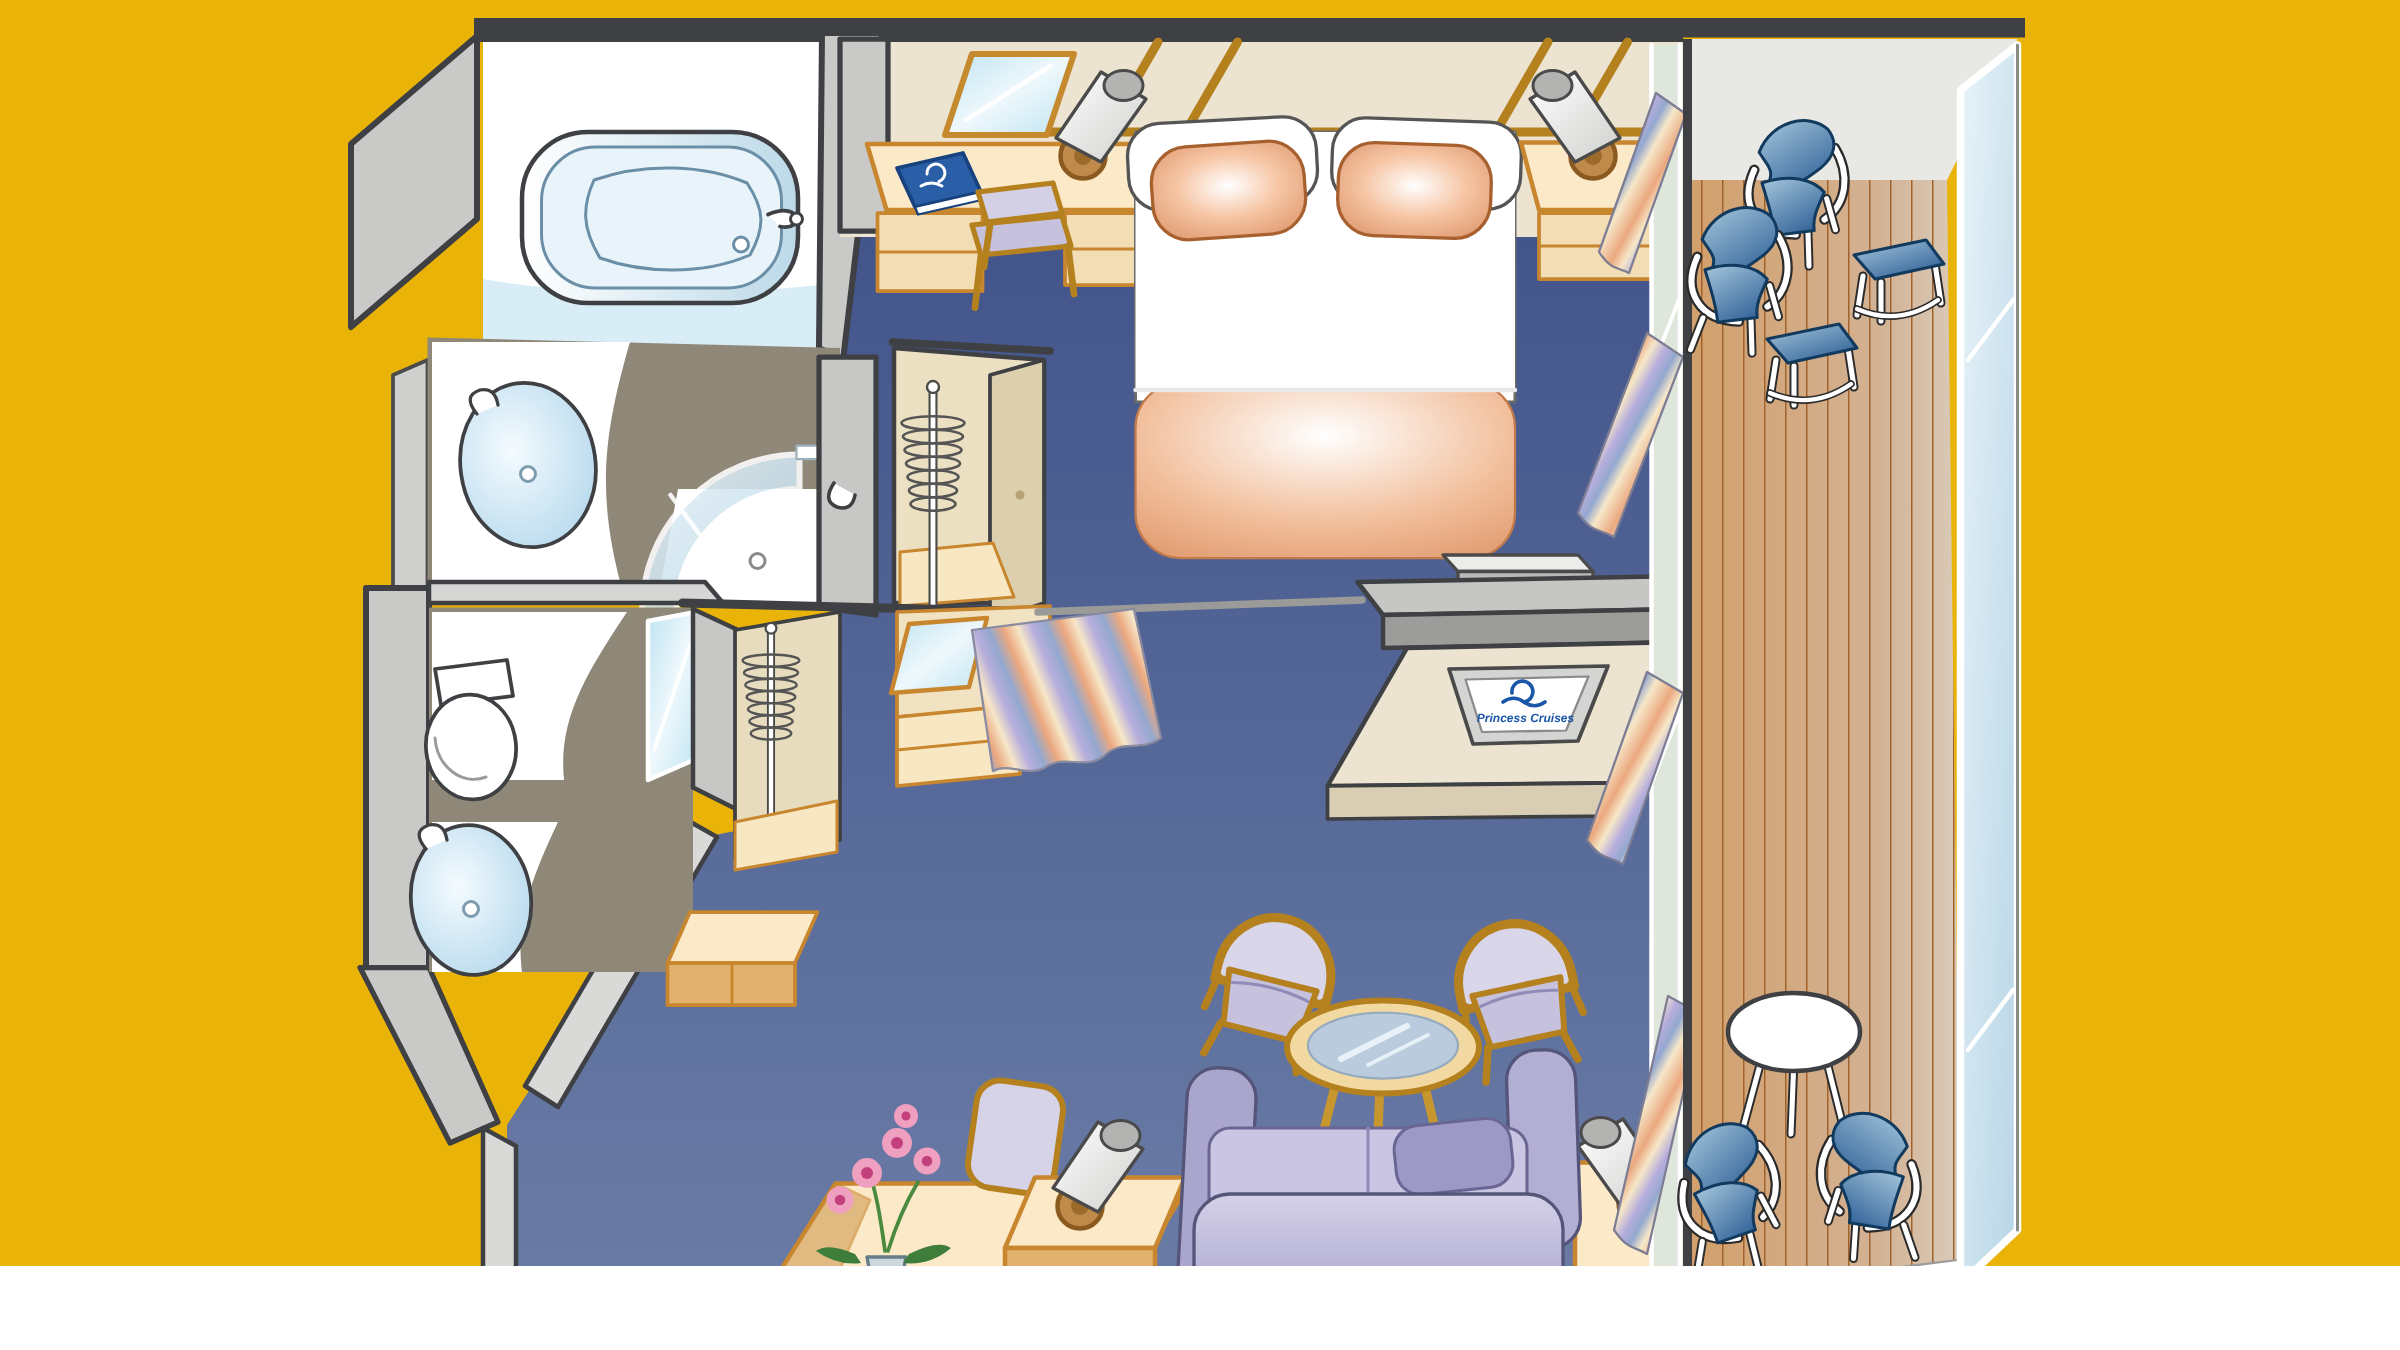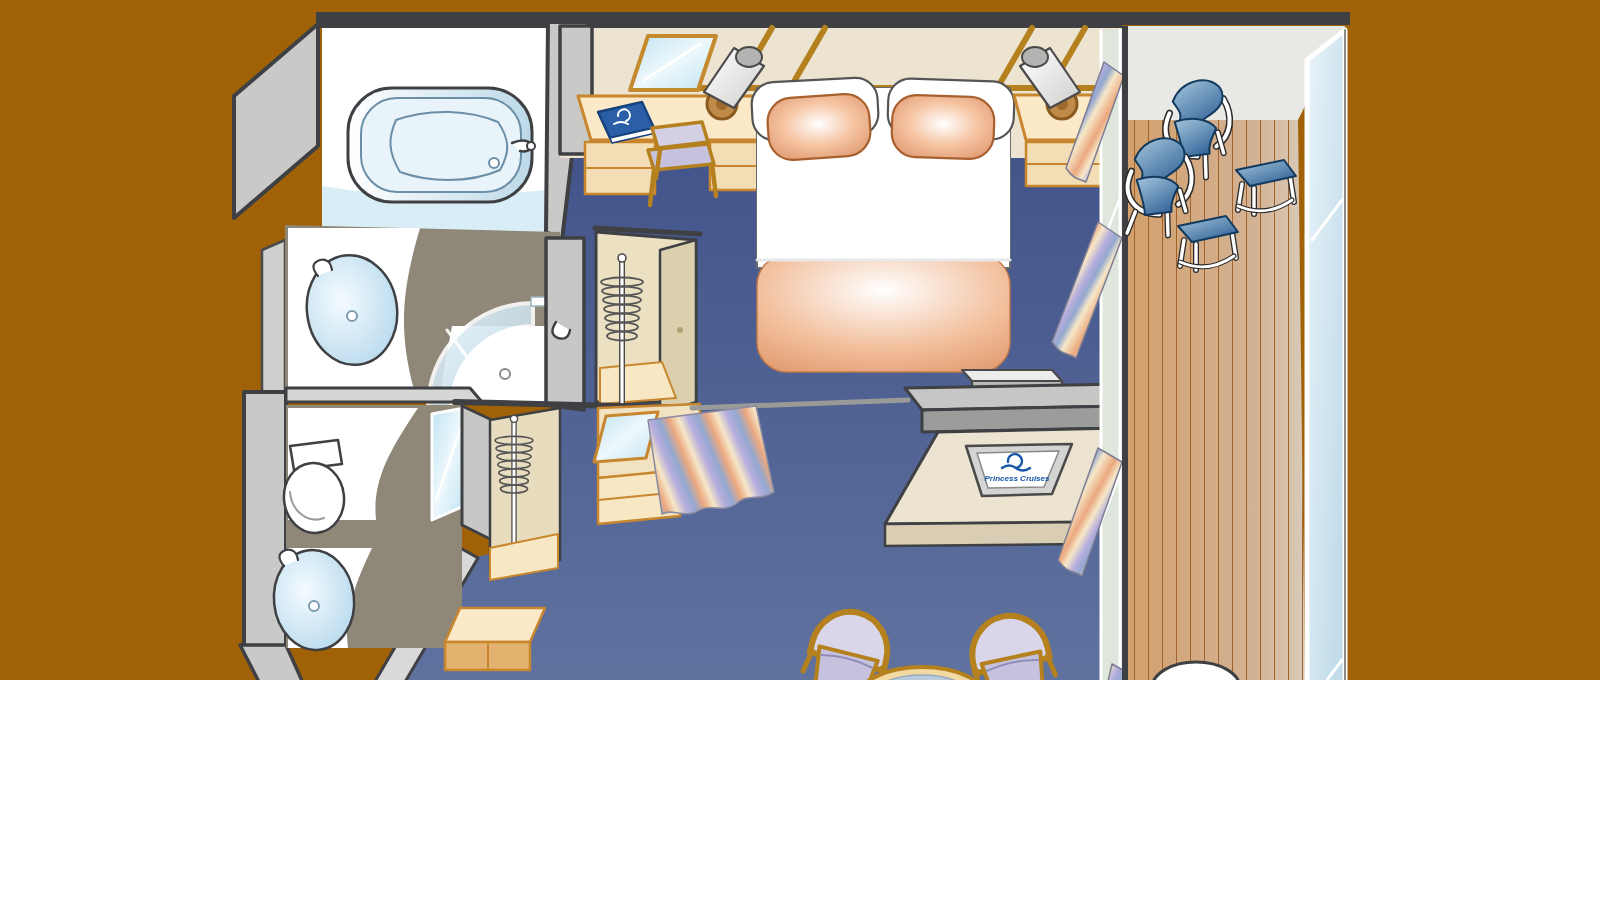--- a/index.html
+++ b/index.html
@@ -1,16 +1,16 @@
 <!DOCTYPE html>
 <html><head>
 <meta charset="utf-8">
 <style>
   html,body{margin:0;padding:0;background:#ffffff;}
-  .stage{width:1600px;height:680px;position:relative;background:#a16207;overflow:hidden;}
+  .stage{width:1600px;height:844px;position:relative;background:#eab308;overflow:hidden;}
   svg{display:block;}
   svg *{stroke-linejoin:round;stroke-linecap:round;}
   text{font-family:"Liberation Sans",sans-serif;}
 </style>
 </head>
 <body>
 
 <div class="stage">
 <svg width="1600" height="900" viewBox="0 0 1600 900">
   <title>Cruise ship suite with balcony — isometric cutaway floor plan</title>

